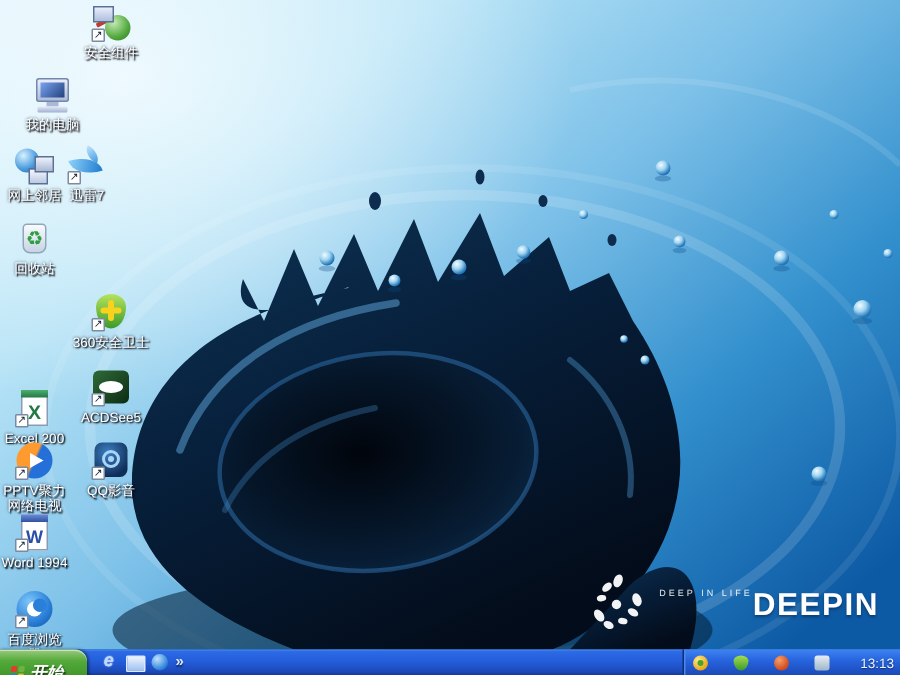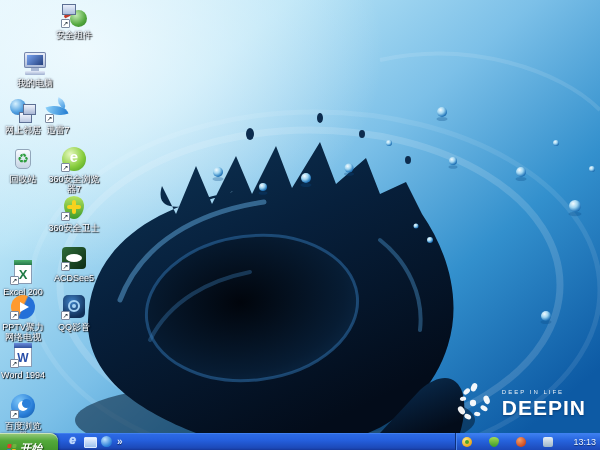--- a/index.html
+++ b/index.html
@@ -113,21 +113,21 @@
   .ti{width:10px;height:10px;position:relative;cursor:pointer;}
   .ti-1{border-radius:50%;background:radial-gradient(circle at 35% 30%,#ffe98a,#e8a71a 70%);}
   .ti-1::after{content:"";position:absolute;left:3px;top:3px;width:4px;height:4px;background:#4aa42c;border-radius:50%;}
   .ti-2{background:linear-gradient(#a5dd52,#3c9a2a);border-radius:50% 50% 50% 50%/35% 35% 65% 65%;}
   .ti-3{border-radius:50%;background:radial-gradient(circle at 35% 30%,#f4a06a,#cf4a1e 70%);}
   .ti-4{border-radius:2px;background:linear-gradient(#e6eef6,#9db6c8);}
   #clock{color:#eaf4ff;font-size:9px;margin-left:3px;text-shadow:0 1px 1px rgba(0,0,0,.5);}
 
   
   #watermark{position:absolute;right:14px;bottom:26px;display:flex;align-items:center;gap:8px;color:#fff;}
-  #wm-text{display:flex;flex-direction:column;line-height:1;}
+  #wm-text{display:flex;flex-direction:row;line-height:1;}
   #wm-tagline{font-size:6px;letter-spacing:2px;opacity:.9;margin-bottom:2px;}
   #wm-brand{font-size:21px;font-weight:bold;letter-spacing:1px;text-shadow:0 1px 2px rgba(0,30,70,.5);}
 </style>
 </head>
 <body>
 
 <div id="screen">
 
   <svg id="wallpaper" viewBox="0 0 600 433" preserveAspectRatio="none">
     <defs>
@@ -309,26 +309,20 @@
         <span class="sa"></span>
       </div>
       <div class="lbl">安全组件</div>
     </div>
   <div class="cell" style="left:29px;top:97px;width:58px">
       <div class="ia ic-xunlei">
         <span class="sa"></span>
       </div>
       <div class="lbl">迅雷7</div>
     </div>
-  <div class="cell" style="left:45px;top:146px;width:58px">
-      <div class="ia ic-360browser">
-        <span class="sa"></span>
-      </div>
-      <div class="lbl">360安全浏览器7</div>
-    </div>
   <div class="cell" style="left:45px;top:195px;width:58px">
       <div class="ia ic-360safe">
         <span class="p1"></span>
         <span class="sa"></span>
       </div>
       <div class="lbl">360安全卫士</div>
     </div>
   <div class="cell" style="left:45px;top:245px;width:58px">
       <div class="ia ic-acdsee">
         <span class="p1"></span>

